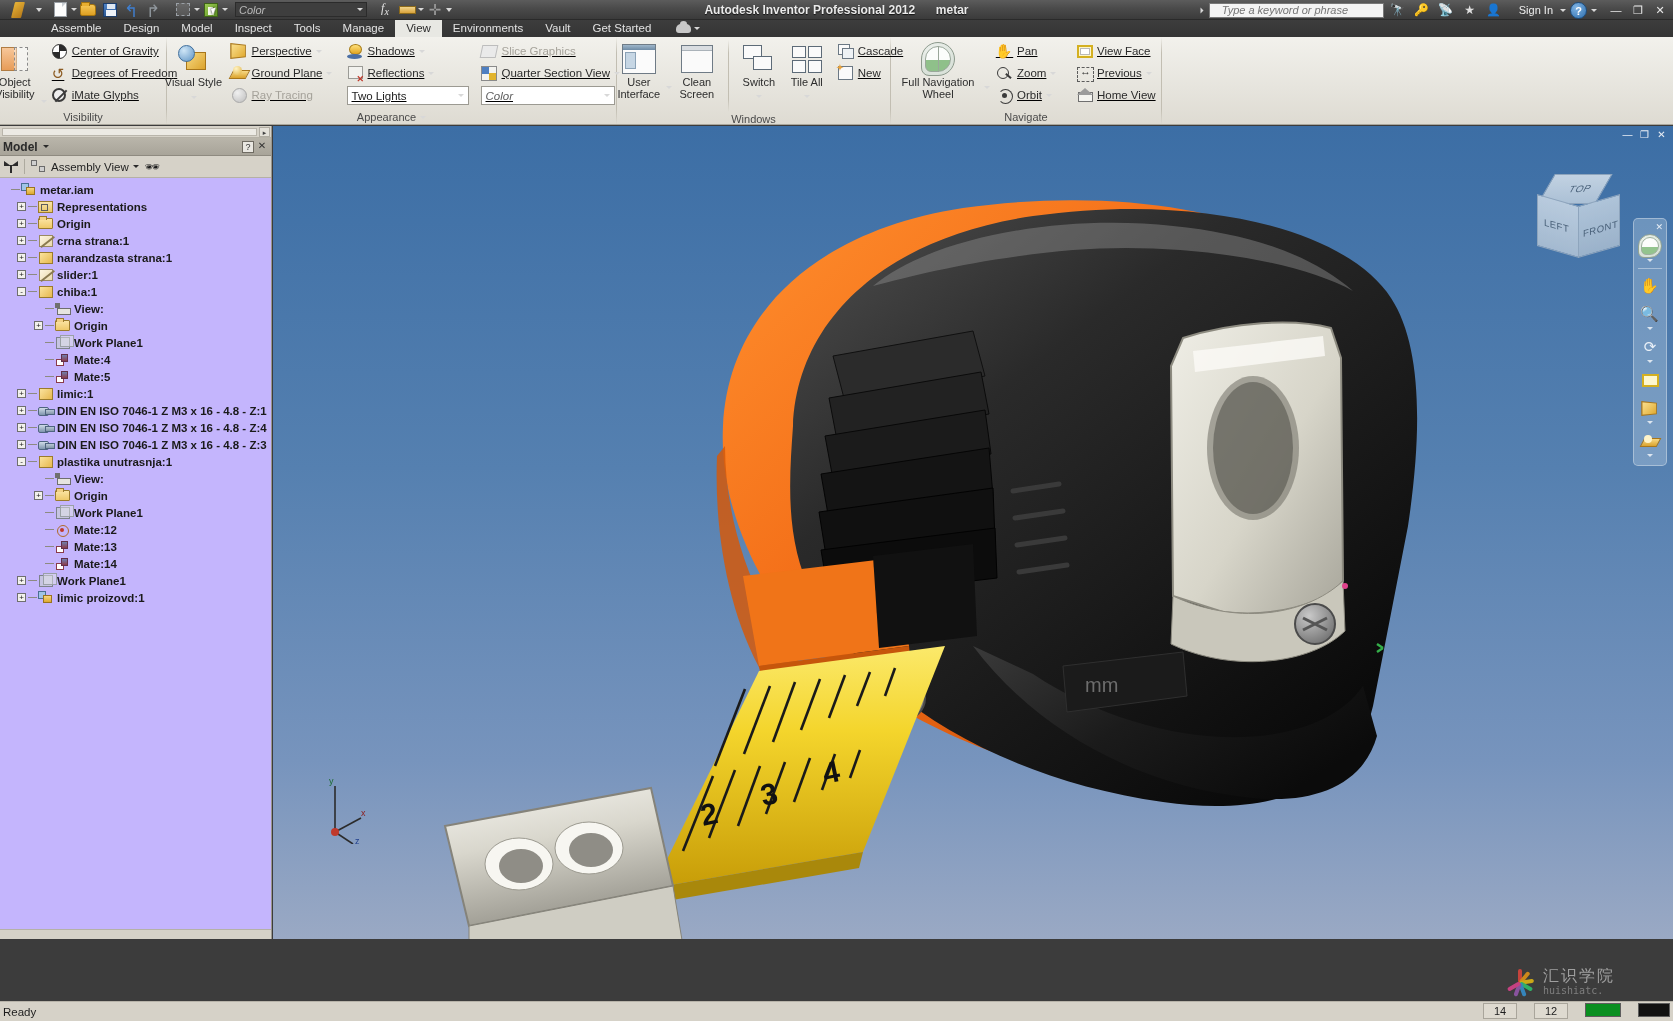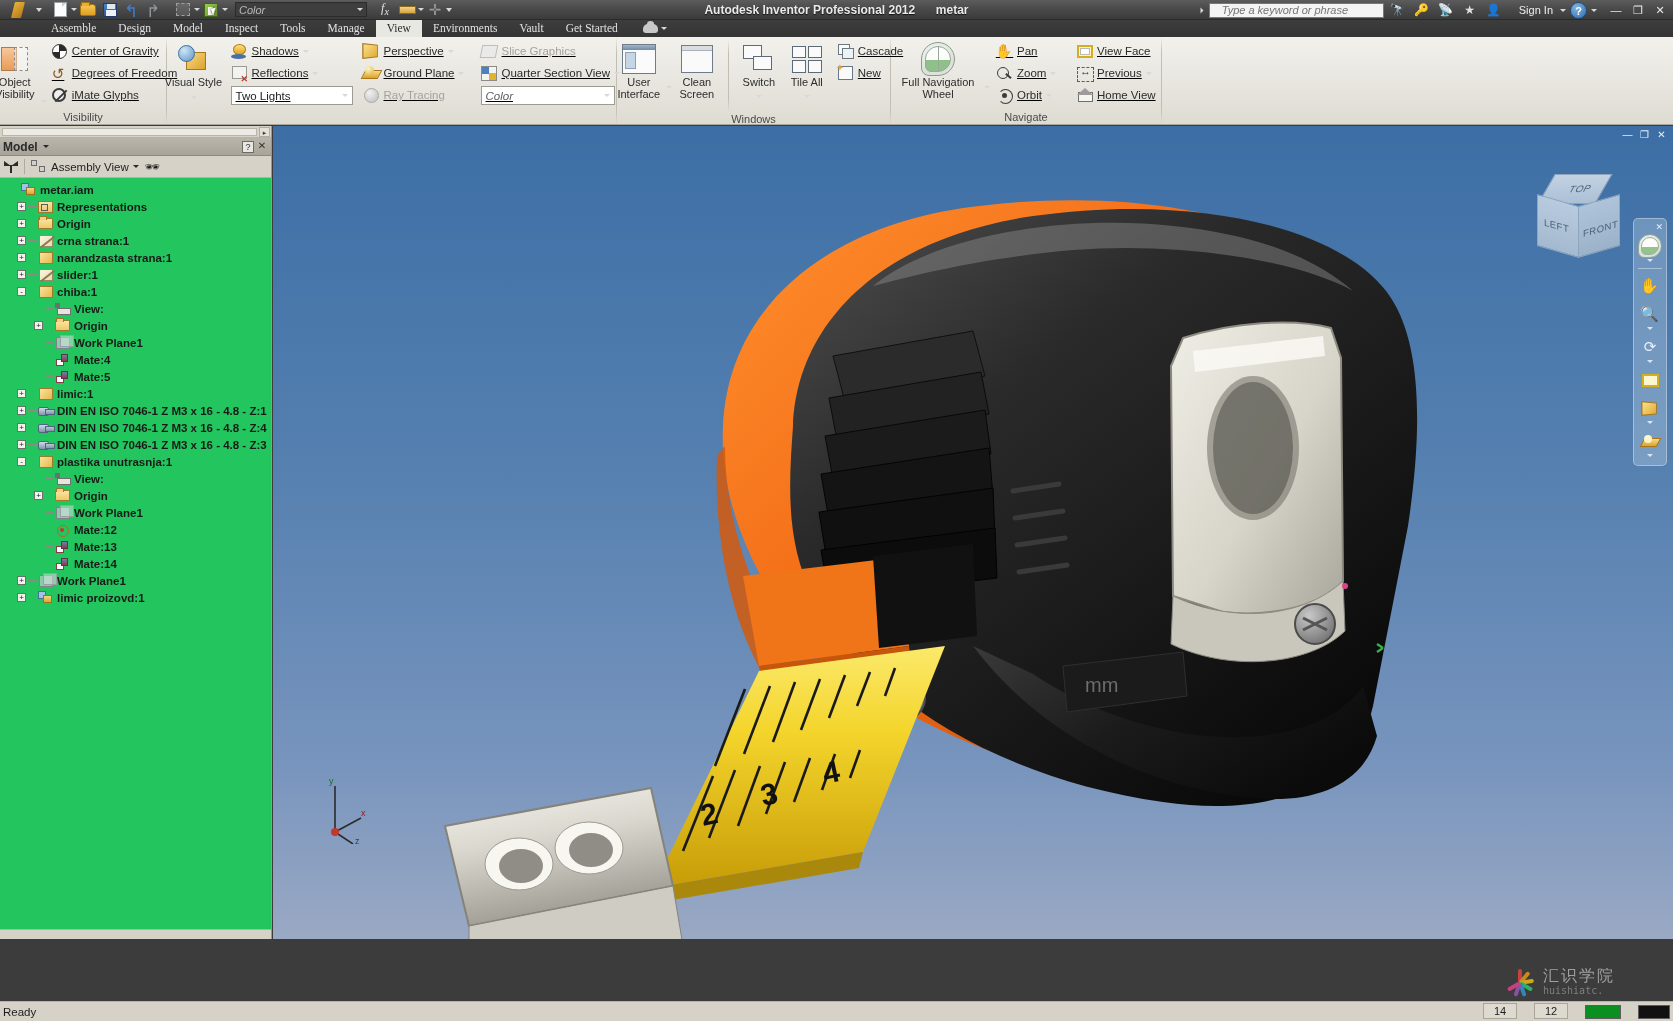--- a/index.html
+++ b/index.html
@@ -81,21 +81,20 @@
   
   .ribbon-tabs{
     position:absolute;left:0;top:20px;width:1673px;height:17px;
     background:linear-gradient(180deg,#3d3d3d,#343434);
     display:flex;align-items:stretch;
   }
   .rt-spacer{width:40px;}
   .rtab{
     padding:0 11px;font-size:11.5px;color:#e2e2e2;line-height:17px;
     white-space:nowrap;
-    font-family:Liberation Serif, serif;
   }
   .rtab.active{background:#e8e8e3;color:#2b2b2b;}
   .rt-extra{display:flex;align-items:center;gap:3px;margin-left:14px;}
   .ic-cloud{width:15px;height:9px;background:#c8c8c8;border-radius:5px 5px 3px 3px;position:relative;}
   .ic-cloud:before{content:"";position:absolute;left:4px;top:-3px;width:7px;height:6px;background:#c8c8c8;border-radius:50%;}
 
   
   .ribbon{
     position:absolute;left:0;top:37px;width:1673px;height:88px;
     background:linear-gradient(180deg,#f2f1ec 0%,#e6e4dd 60%,#dedbd2 100%);
@@ -215,21 +214,21 @@
   }
   .ic-filter{width:14px;height:14px;position:relative;}
   .ic-filter:before{content:"";position:absolute;left:0;top:1px;border-left:7px solid #2b2b2b;border-right:7px solid #2b2b2b;border-bottom:0;border-top:5px solid transparent;}
   .ic-filter:after{content:"";position:absolute;left:6px;top:5px;width:2px;height:8px;background:#2b2b2b;}
   .vsep{width:1px;height:15px;background:#adaa9f;}
   .asmview{display:flex;align-items:center;gap:4px;font-size:11.5px;color:#1f1f1f;}
   .ic-asm{width:16px;height:13px;position:relative;}
   .ic-asm .c1{position:absolute;left:0;top:0;width:6px;height:6px;background:#cfcfcf;border:1px solid #6b6b6b;}
   .ic-asm .c2{position:absolute;left:8px;top:6px;width:6px;height:6px;background:#cfcfcf;border:1px solid #6b6b6b;}
   .ic-bino{font-size:12px;color:#1b1b1b;letter-spacing:-2px;}
-  .tree{flex:1;overflow:hidden;background:#22c55e;padding-top:3px;font-size:11.5px;color:#1a1a1a;}
+  .tree{flex:1;overflow:hidden;background:#c4b5fd;padding-top:3px;font-size:11.5px;color:#1a1a1a;}
   .trow{display:flex;align-items:center;height:17px;white-space:nowrap;position:relative;}
   .exp{
     width:9px;height:9px;border:1px solid #6f6f6f;background:#f2f1ec;
     font-size:8px;line-height:7px;text-align:center;color:#222;margin-right:2px;flex:0 0 9px;
   }
   .exp.none{border:none;background:transparent;}
   .tline{width:9px;height:1px;background:#8d8a81;flex:0 0 9px;}
   .ticon{width:17px;height:14px;margin-right:3px;position:relative;flex:0 0 17px;display:flex;align-items:center;justify-content:center;}
   .i-asmdoc{width:15px;height:13px;position:relative;}
   .i-asmdoc .p1{position:absolute;left:0;top:0;width:8px;height:8px;background:#9fc4e6;border:1px solid #4a6f92;}
@@ -318,21 +317,21 @@
 
   
   .triad{position:absolute;left:40px;bottom:95px;width:60px;height:70px;}
 
   
   .statusbar{
     position:absolute;left:0;bottom:0;width:1673px;height:20px;
     background:#d6d2c8;border-top:1px solid #b7b3a9;
     display:flex;align-items:center;font-size:11.5px;color:#1d1d1d;padding-left:3px;
   }
-  .sb-right{position:absolute;right:3px;top:1px;display:flex;align-items:flex-end;gap:17px;}
+  .sb-right{position:absolute;right:3px;top:1px;display:flex;align-items:flex-start;gap:17px;}
   .sb-cell{
     min-width:34px;height:16px;border:1px solid #a9a59b;background:#dedad0;
     font-size:11px;color:#1d1d1d;display:flex;align-items:center;justify-content:center;padding:0 4px;
   }
   .sb-bar{width:36px;height:14px;background:#0a8f20;border:1px solid #5d5d5d;}
   .sb-black{width:32px;height:14px;background:#111;border:1px solid #5d5d5d;}
 
   
   .watermark{position:absolute;right:58px;bottom:24px;display:flex;align-items:center;gap:3px;opacity:.8;z-index:40;}
   .wm-logo{width:34px;height:30px;position:relative;}
@@ -486,20 +485,43 @@
           <div class="glyph">
               <div class="ic-vstyle">
                 <span class="cube"></span>
                 <span class="sph"></span>
               </div>
             </div>
           <div class="lbl">Visual Style</div>
           <div style="margin-top:1px"><span class="caret-dn sm"></span></div>
         </div>
 
+        <div class="smallcol" style="margin-left:6px;width:110px">
+          <div class="smallrow">
+            <span class="sicon">
+                <span class="ic-persp"></span>
+              </span>
+            <span>Perspective</span>
+            <span class="caret-dn sm"></span>
+          </div>
+          <div class="smallrow">
+            <span class="sicon">
+                <span class="ic-gplane"></span>
+              </span>
+            <span>Ground Plane</span>
+            <span class="caret-dn sm"></span>
+          </div>
+          <div class="smallrow dim">
+            <span class="sicon">
+                <span class="ic-ray"></span>
+              </span>
+            <span>Ray Tracing</span>
+          </div>
+        </div>
+
         <div class="smallcol" style="margin-left:6px;width:126px">
           <div class="smallrow">
             <span class="sicon">
                 <span class="ic-shadow"></span>
               </span>
             <span>Shadows</span>
             <span class="caret-dn sm"></span>
           </div>
           <div class="smallrow">
             <span class="sicon">
@@ -507,62 +529,43 @@
               </span>
             <span>Reflections</span>
             <span class="caret-dn sm"></span>
           </div>
           <div class="combo" style="width:122px;margin-top:2px">
             <span>Two Lights</span>
             <span class="caret-dn sm"></span>
           </div>
         </div>
 
-        <div class="smallcol" style="margin-left:6px;width:110px">
-          <div class="smallrow">
-            <span class="sicon">
-                <span class="ic-persp"></span>
-              </span>
-            <span>Perspective</span>
-            <span class="caret-dn sm"></span>
-          </div>
-          <div class="smallrow">
-            <span class="sicon">
-                <span class="ic-gplane"></span>
-              </span>
-            <span>Ground Plane</span>
-            <span class="caret-dn sm"></span>
-          </div>
-          <div class="smallrow dim">
-            <span class="sicon">
-                <span class="ic-ray"></span>
-              </span>
-            <span>Ray Tracing</span>
-          </div>
-        </div>
-
         <div class="smallcol" style="margin-left:8px;width:140px">
           <div class="smallrow dim">
             <span class="sicon">
                 <span class="ic-slice"></span>
               </span>
             <span>Slice Graphics</span>
           </div>
           <div class="smallrow">
             <span class="sicon">
                 <span class="ic-qsect"></span>
               </span>
             <span>Quarter Section View</span>
             <span class="caret-dn sm"></span>
           </div>
           <div class="combo ital" style="width:134px;margin-top:2px">
             <span>Color</span>
             <span class="caret-dn sm"></span>
           </div>
         </div>
+      </div>
+      <div class="gtitle">
+        <span>Appearance</span>
+        <span class="caret-dn sm"></span>
       </div>
     </div>
     <div class="gdiv"></div>
 
     <div class="rgroup" style="width:273px">
       <div class="gbody" style="padding-left:14px">
         <div class="bigbtn" style="width:54px">
           <div class="glyph">
               <div class="ic-ui"></div>
             </div>

